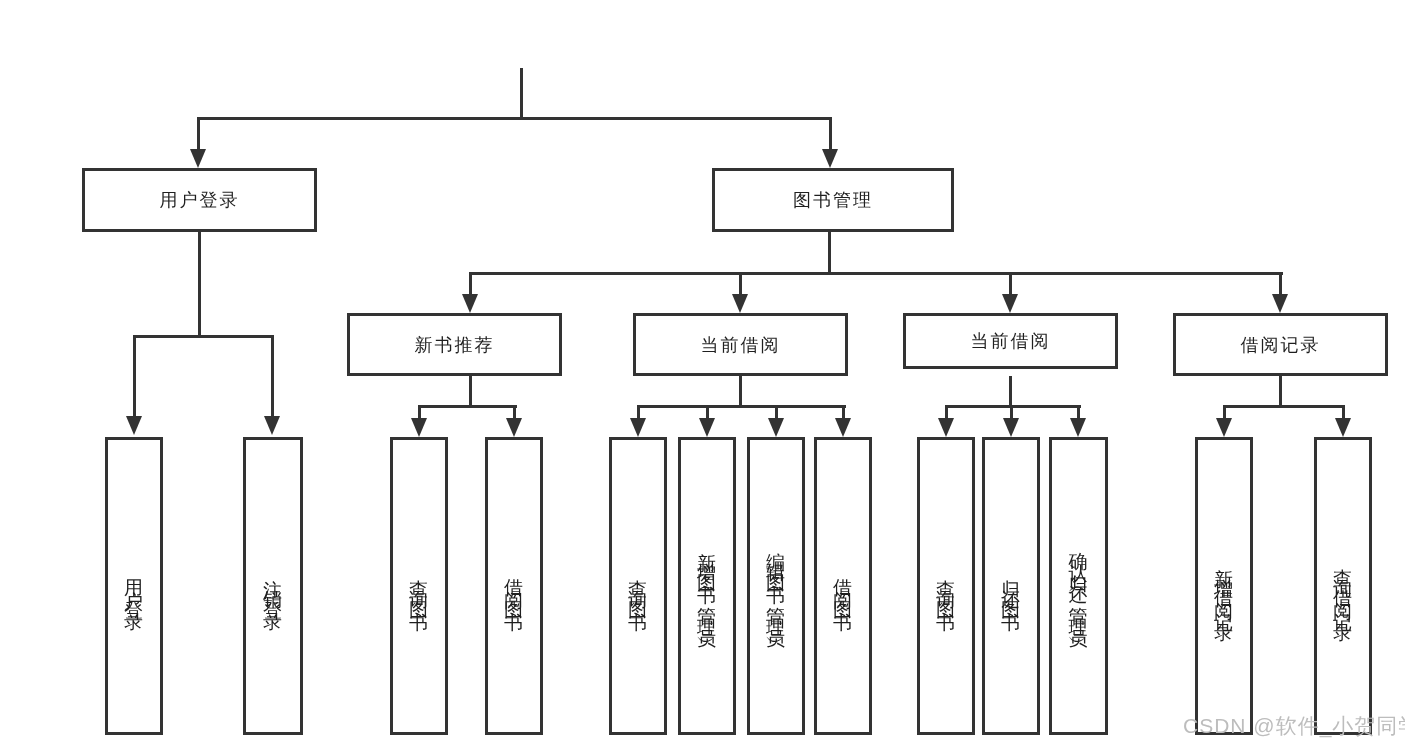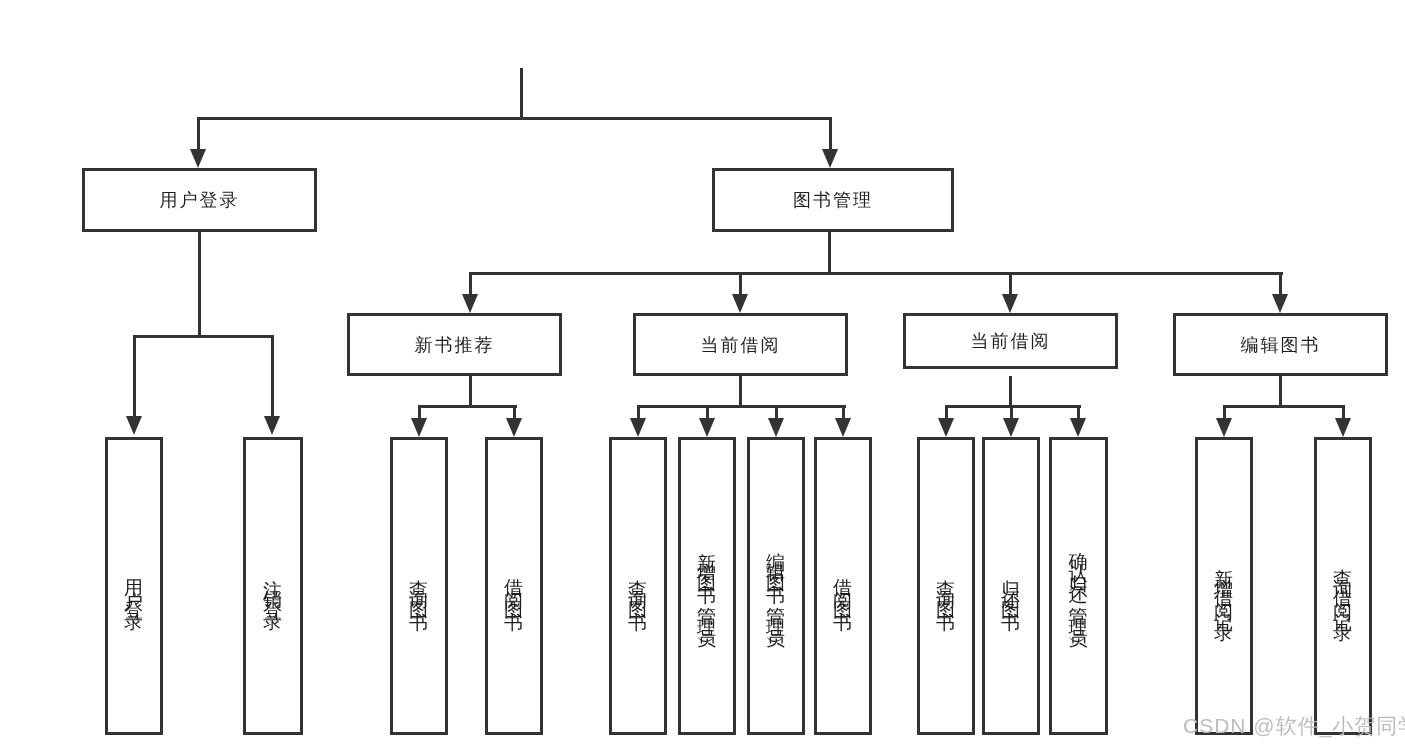--- a/index.html
+++ b/index.html
@@ -71,21 +71,21 @@
   <div class="box hbox" style="left:347px;top:313px;width:215px;height:63px">
     <span>新书推荐</span>
   </div>
   <div class="box hbox" style="left:633px;top:313px;width:215px;height:63px">
     <span>当前借阅</span>
   </div>
   <div class="box hbox" style="left:903px;top:313px;width:215px;height:56px">
     <span>当前借阅</span>
   </div>
   <div class="box hbox" style="left:1173px;top:313px;width:215px;height:63px">
-    <span>编辑图书</span>
+    <span>借阅记录</span>
   </div>
 
   <div class="vline" style="left:469px;top:376px;height:32px"></div>
   <div class="hline" style="left:418px;top:405px;width:99px"></div>
   <div class="vline" style="left:418px;top:405px;height:15px"></div>
   <div class="arrow" style="left:411px;top:418px"></div>
   <div class="vline" style="left:513px;top:405px;height:15px"></div>
   <div class="arrow" style="left:506px;top:418px"></div>
 
   <div class="vline" style="left:739px;top:376px;height:32px"></div>

